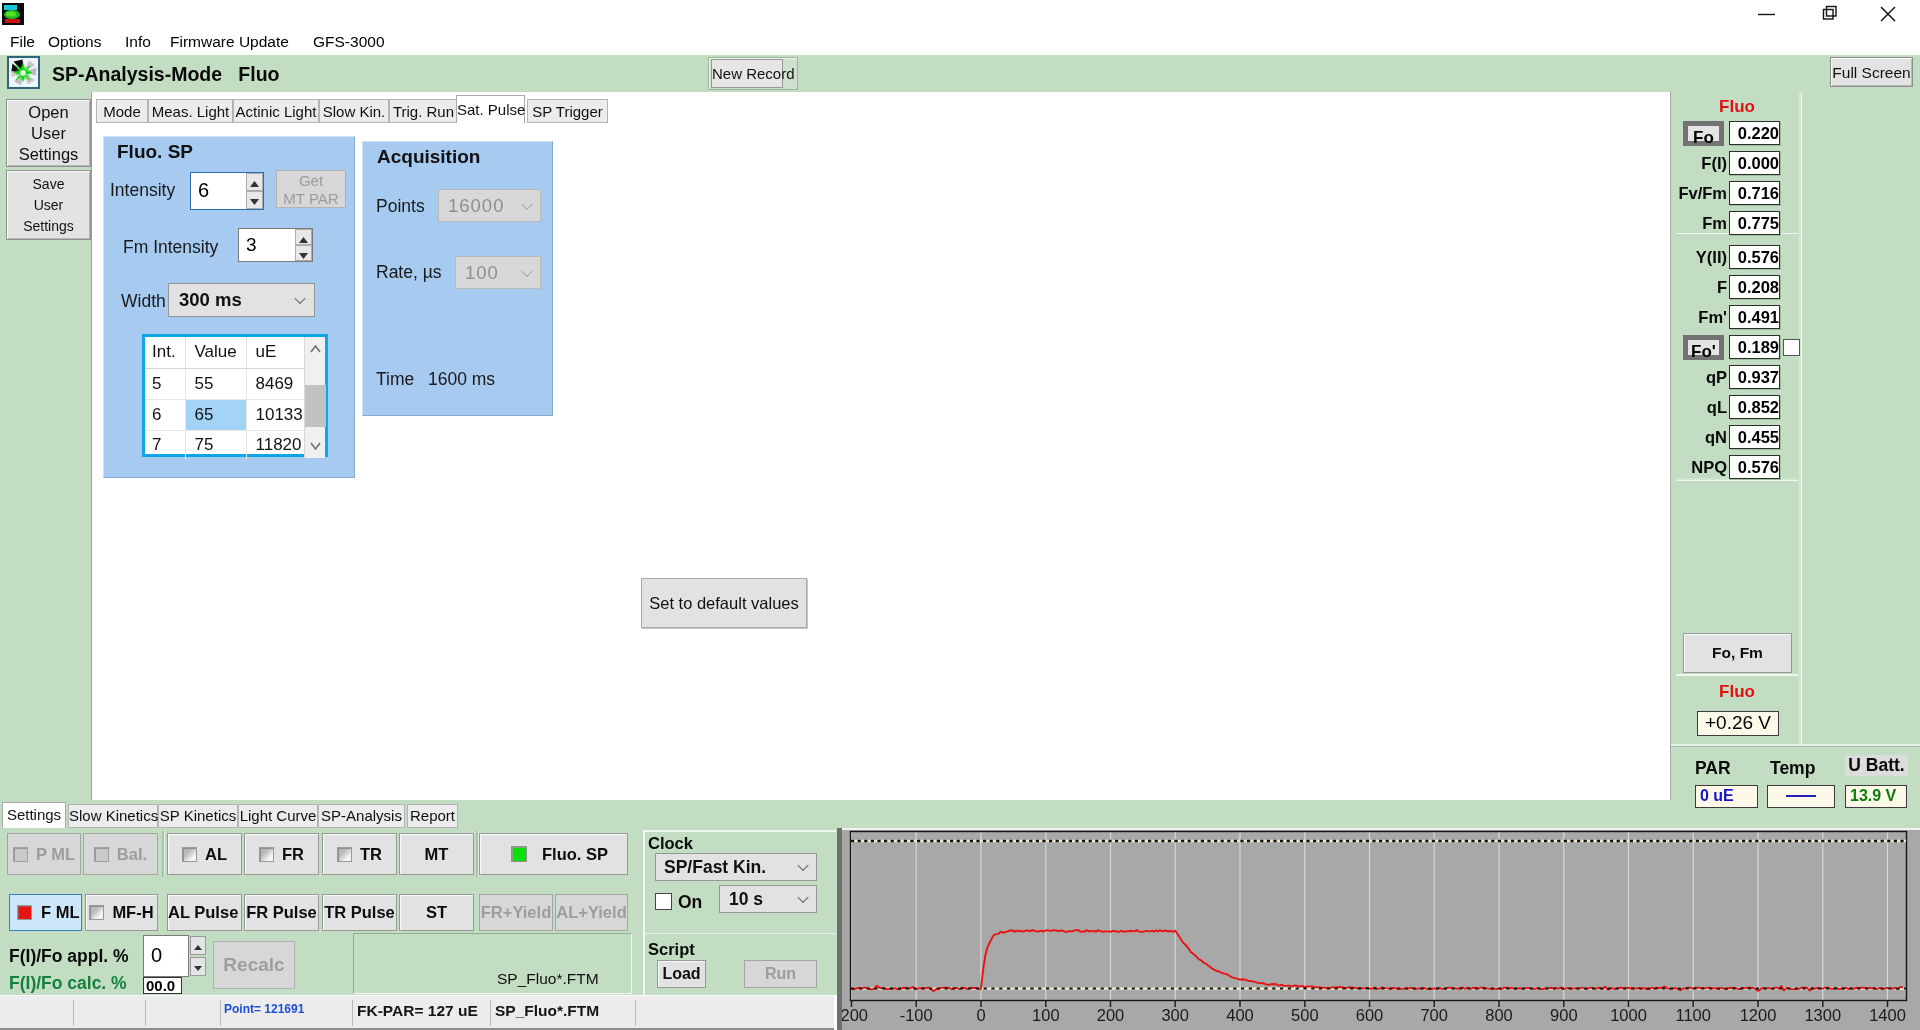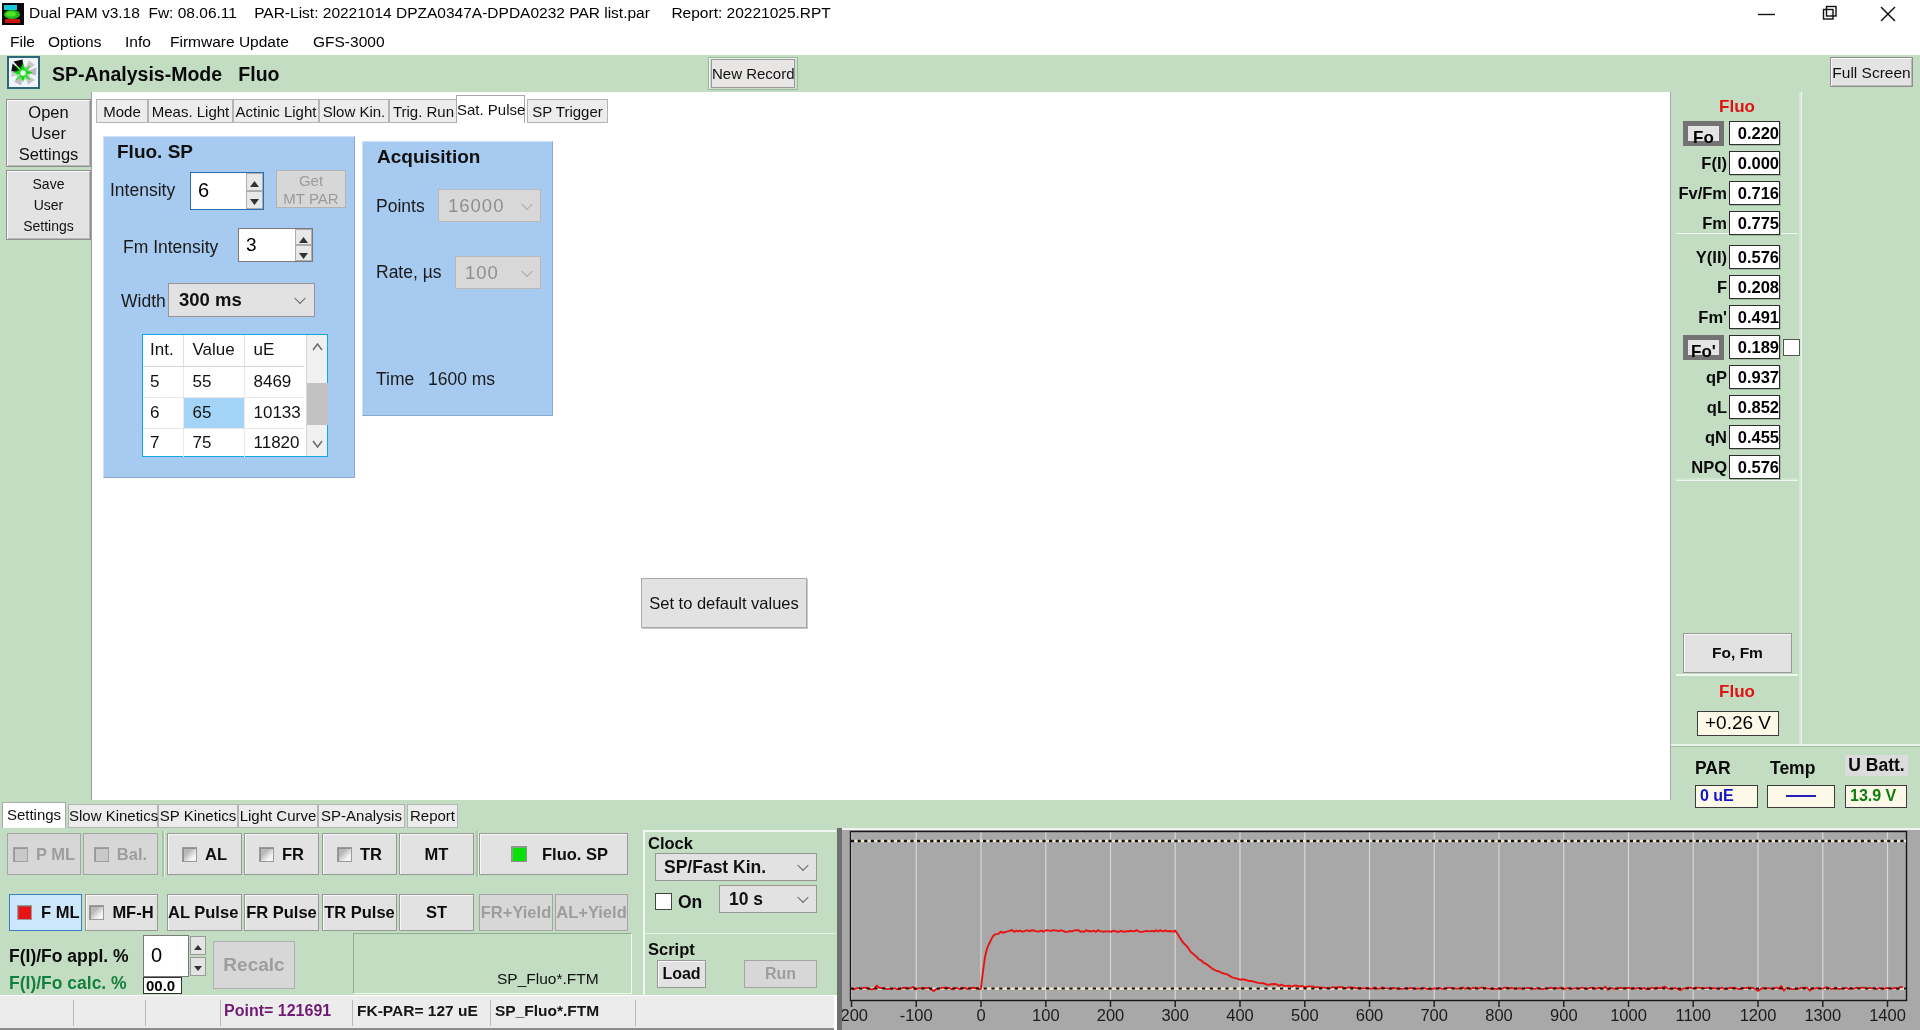--- a/index.html
+++ b/index.html
@@ -32,21 +32,20 @@
 <body>
 
 <div class="abs" style="left:0;top:0;width:1920px;height:28px;background:#fff">
  <svg class="abs" style="left:2px;top:3px" width="22" height="22" viewBox="0 0 22 22">
   <rect width="22" height="22" fill="#0a0a0a"></rect>
   <rect x="2" y="2" width="13" height="5" fill="#18c8d8"></rect>
   <ellipse cx="10" cy="11.5" rx="8" ry="4.5" fill="#22b822"></ellipse>
   <ellipse cx="9" cy="11" rx="5" ry="2.6" fill="#55e022"></ellipse>
   <rect x="3" y="16" width="15" height="4" fill="#cc1111"></rect>
  </svg>
- <div class="abs" style="left:29px;top:4px;font-size:15.5px;color:#000;white-space:nowrap">Dual PAM v3.18&nbsp; Fw: 08.06.11&nbsp;&nbsp;&nbsp;&nbsp;PAR-List: 20221014 DPZA0347A-DPDA0232 PAR list.par&nbsp;&nbsp;&nbsp;&nbsp;&nbsp;Report: 20221025.RPT</div>
  <svg class="abs" style="left:1750px;top:0" width="170" height="28">
   <line x1="8" y1="14.5" x2="25" y2="14.5" stroke="#111" stroke-width="1.4"></line>
   <rect x="73.5" y="9.5" width="9.5" height="9.5" fill="none" stroke="#111" stroke-width="1.4"></rect>
   <rect x="76.5" y="6.5" width="9.5" height="9.5" fill="none" stroke="#111" stroke-width="1.4"></rect>
   <line x1="131" y1="7" x2="145" y2="21" stroke="#111" stroke-width="1.5"></line>
   <line x1="145" y1="7" x2="131" y2="21" stroke="#111" stroke-width="1.5"></line>
  </svg>
 </div>
 
 <div class="abs" style="left:0;top:28px;width:1920px;height:27px;background:#fff;font-size:15.5px;color:#000">
@@ -70,21 +69,21 @@
    <path d="M14.5 14.5 L4.5 3.5 L13.5 1.5 L14.5 9 Z" fill="#0b0b0b"></path>
    <path d="M14.5 14.5 L3.5 5.5 L2.5 13 L8 14 Z" fill="#101010"></path>
    <circle cx="14" cy="15" r="7" fill="#18d818" opacity="0.4"></circle>
    <path d="M14 4.5 L16.3 12.2 L24 14.5 L16.3 16.8 L14 24.5 L11.7 16.8 L4 14.5 L11.7 12.2 Z" fill="#0fdc0f"></path>
    <path d="M7 8 L14 15 L21 22 M21 8 L14 15 L7 22" stroke="#2fd82f" stroke-width="1.2" fill="none"></path>
    <circle cx="14" cy="15" r="2.8" fill="#e8ffe8"></circle>
   </svg>
  </div>
  <div class="abs" style="left:52px;top:8px;font-weight:bold;font-size:19.5px;color:#0a0a0a">SP-Analysis-Mode&nbsp;&nbsp; Fluo</div>
  <div class="abs" style="left:708px;top:2px;width:90px;height:33px;border:1px solid #9ab89a;background:#cfe0cf;box-shadow:inset 1px 1px 0 #eef4ee">
-  <div class="abs" style="left:2px;top:1px;width:84px;height:29px;background:#e8e6e4;border:1px solid #9a9a9a;text-align:center;line-height:28px;font-size:15px;color:#111;white-space:nowrap">New Record</div>
+  <div class="abs" style="left:2px;top:1px;width:72px;height:29px;background:#e8e6e4;border:1px solid #9a9a9a;text-align:center;line-height:28px;font-size:15px;color:#111;white-space:nowrap">New Record</div>
  </div>
  <div class="abs btn" style="left:1830px;top:2px;width:83px;height:30px;text-align:center;line-height:29px;font-size:15.5px;color:#111">Full Screen</div>
 </div>
 
 <div class="abs green" style="left:0;top:92px;width:91px;height:708px"></div>
 <div class="abs btn" style="left:6px;top:99px;width:85px;height:68px;text-align:center;font-size:16.5px;color:#111;line-height:21px;padding-top:2px">Open<br>User<br>Settings</div>
 <div class="abs btn" style="left:6px;top:170px;width:85px;height:70px;text-align:center;font-size:14px;color:#111;line-height:21px;padding-top:3px">Save<br>User<br>Settings</div>
 
 <div class="abs" style="left:91px;top:92px;width:1579px;height:708px;background:#fff;border-left:1px solid #9f9f9f"></div>
 
@@ -117,21 +116,21 @@
       </svg></span>
   <span class="sparr" style="top:auto;bottom:0;height:16px"><svg width="9" height="7" style="margin-top:4px">
         <path d="M0 0 L4.5 6 L9 0 Z" fill="#333"></path>
       </svg></span>
 </div>
 <div class="abs lbl17" style="left:121px;top:291px">Width</div>
 <div class="abs dsel" style="left:168px;top:283px;width:147px;height:34px">
   <span style="position:absolute;left:10px;top:5px;font-weight:bold;font-size:18.5px">300 ms</span>
   <span class="chev" style="right:10px"></span>
 </div>
-<div class="abs" style="left:142px;top:334px;width:186px;height:123px;background:#fff;border:1px solid #0ea5e9">
+<div class="abs" style="left:142px;top:334px;width:186px;height:123px;background:#fff;border:3px solid #0ea5e9">
  <table style="border-collapse:collapse;font-size:17px;color:#111;width:161px">
   <tbody>
         <tr style="height:31px">
           <td style="width:40px;border-right:1px solid #e0e0e0;border-bottom:1px solid #d5d5d5;padding-left:7px">Int.</td>
           <td style="width:61px;border-right:1px solid #e0e0e0;border-bottom:1px solid #d5d5d5;padding-left:9px">Value</td>
           <td style="width:60px;border-bottom:1px solid #d5d5d5;padding-left:9px">uE</td>
         </tr>
   <tr style="height:31px">
           <td style="border-right:1px solid #e8e8e8;border-bottom:1px solid #e8e8e8;padding-left:7px">5</td>
           <td style="border-right:1px solid #e8e8e8;border-bottom:1px solid #e8e8e8;padding-left:9px">55</td>
@@ -328,21 +327,21 @@
     <span class="blab dim" style="font-size:16px">Run</span>
   </div>
 
 <div class="abs" style="left:0;top:995px;width:834px;height:35px;background:#ececec;border-top:1.4px solid #fdfdfd;border-bottom:2px solid #8d8d8d">
  <div class="abs" style="left:73px;top:4px;width:1px;height:26px;background:#b9b9b9"></div>
  <div class="abs" style="left:145px;top:4px;width:1px;height:26px;background:#b9b9b9"></div>
  <div class="abs" style="left:220px;top:4px;width:1px;height:26px;background:#b9b9b9"></div>
  <div class="abs" style="left:352px;top:4px;width:1px;height:26px;background:#b9b9b9"></div>
  <div class="abs" style="left:490px;top:4px;width:1px;height:26px;background:#b9b9b9"></div>
  <div class="abs" style="left:635px;top:4px;width:1px;height:26px;background:#b9b9b9"></div>
- <div class="abs" style="left:224px;top:6px;font-weight:bold;font-size:16px;color:#701a75">Point= 121691</div>
+ <div class="abs" style="left:224px;top:6px;font-weight:bold;font-size:12px;color:#1d4ed8">Point= 121691</div>
  <div class="abs" style="left:357px;top:6px;font-weight:bold;font-size:15.5px;color:#151515">FK-PAR= 127 uE</div>
  <div class="abs" style="left:495px;top:6px;font-weight:bold;font-size:15.5px;color:#151515">SP_Fluo*.FTM</div>
 </div>
 
 <div class="abs" style="left:837px;top:828px;width:1083px;height:202px;background:#a8a8a8;overflow:hidden">
 <svg width="1083" height="202" style="position:absolute;left:0;top:0">
 <rect x="0" y="0" width="1083" height="202" fill="#a8a8a8"></rect>
 <line x1="14.5" y1="4" x2="14.5" y2="172" stroke="#d7d7d7" stroke-width="1.2"></line>
       <line x1="79.2" y1="4" x2="79.2" y2="172" stroke="#d7d7d7" stroke-width="1.2"></line>
       <line x1="144.0" y1="4" x2="144.0" y2="172" stroke="#d7d7d7" stroke-width="1.2"></line>

